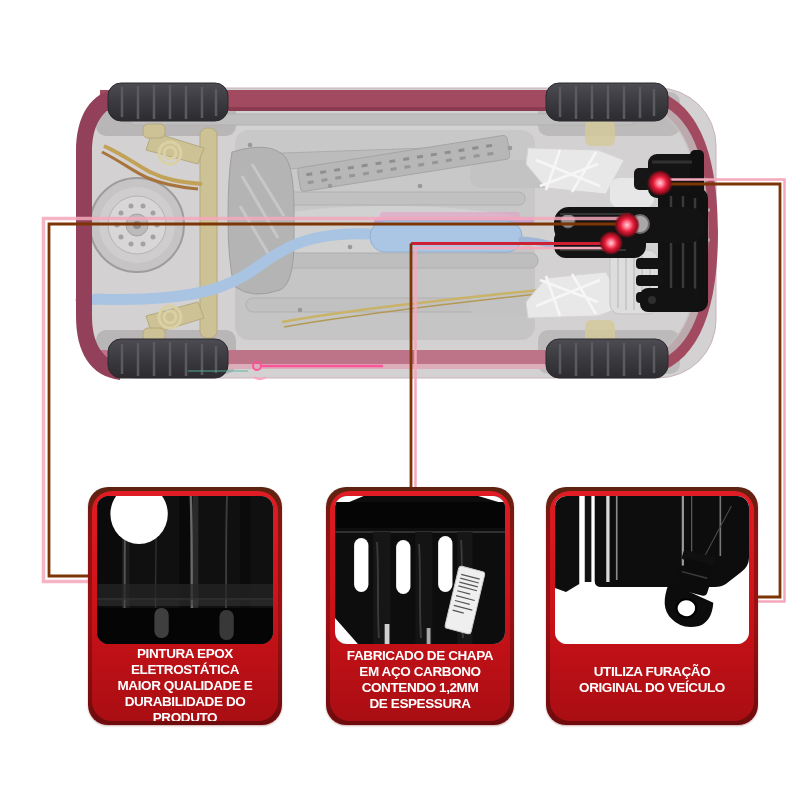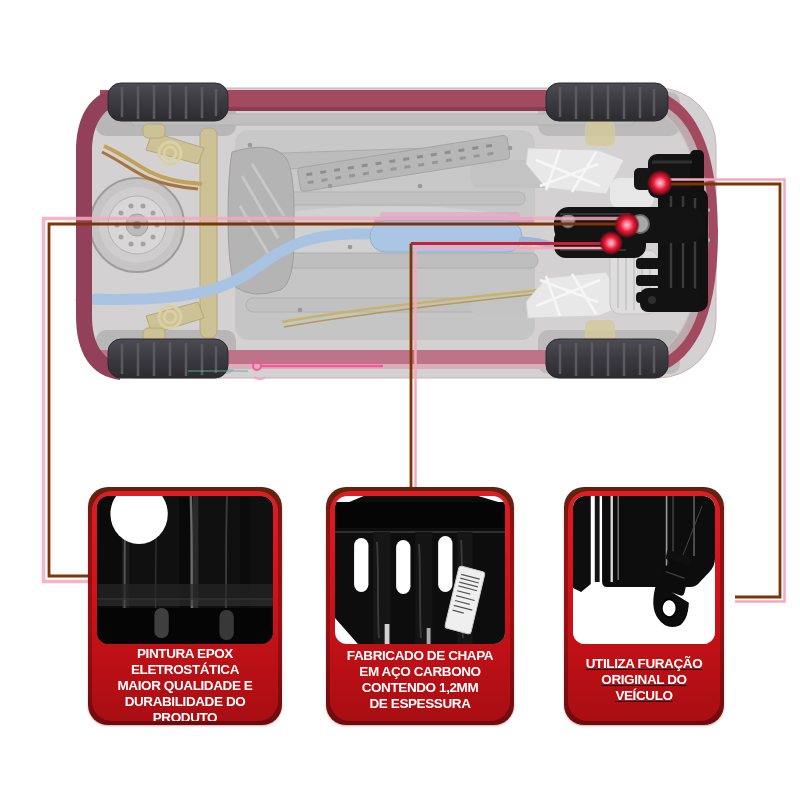--- a/index.html
+++ b/index.html
@@ -31,21 +31,21 @@
     background:#fff;flex:none;box-shadow:inset 0 0 0 1px rgba(60,8,4,0.45);
   }
   .photo svg{display:block;width:100%;height:100%;}
   .label{
     flex:1;display:flex;align-items:center;justify-content:center;text-align:center;
     color:var(--label-text);font-weight:bold;font-size:13.5px;line-height:1.18;
     letter-spacing:-0.4px;white-space:pre-line;padding:2px 4px 7px 4px;
   }
   #card-1{left:88px;width:194px;}
   #card-2{left:326px;width:188px;}
-  #card-3{left:564px;width:160px;text-decoration:underline;}
+  #card-3{left:546px;width:212px;}
 </style>
 </head>
 <body>
 
 <div class="stage">
 
   <svg class="scene" width="800" height="800" viewBox="0 0 800 800">
     <defs>
       <radialGradient id="dotG" cx="0.5" cy="0.5" r="0.5">
         <stop offset="0" stop-color="#ffd0d8"></stop>

